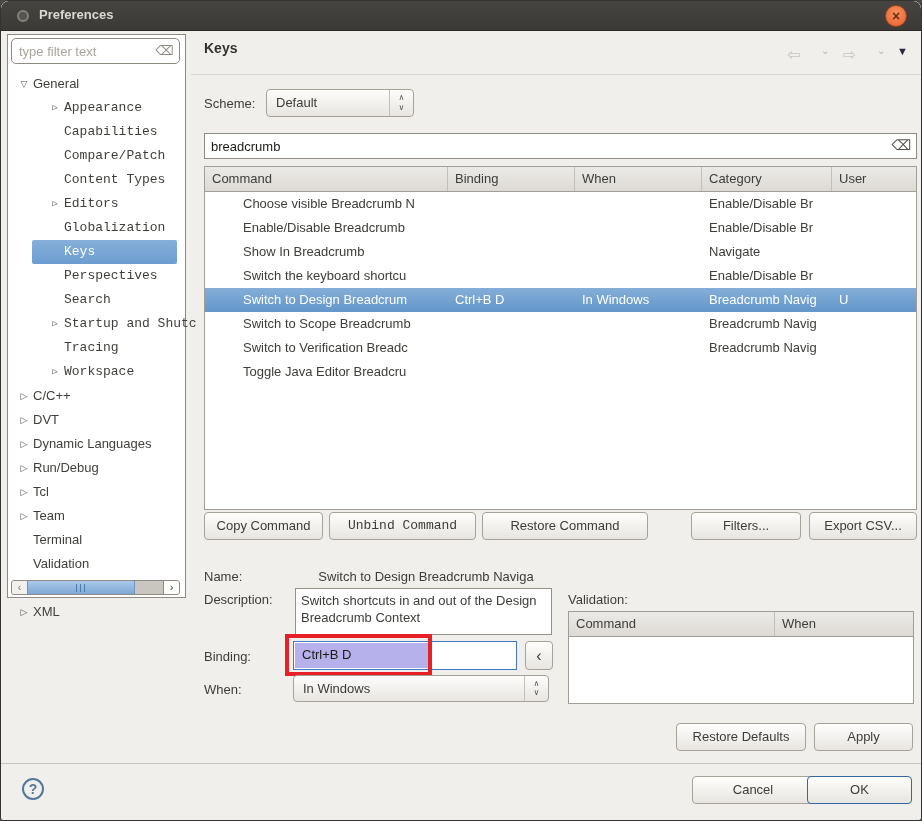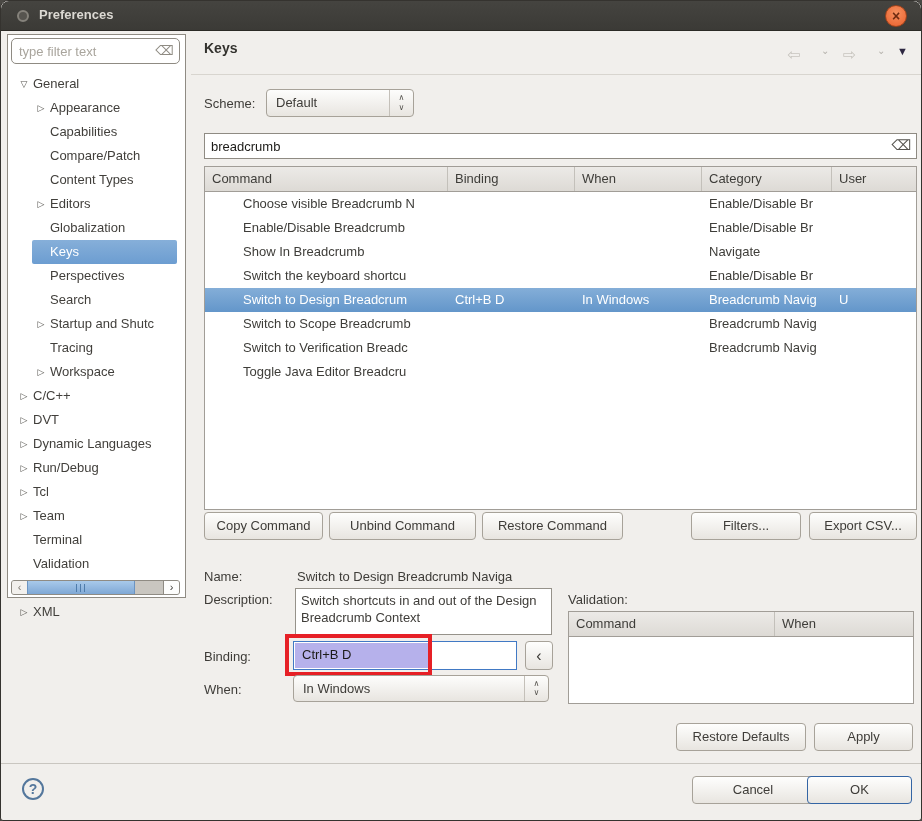--- a/index.html
+++ b/index.html
@@ -26,21 +26,21 @@
   .filter-box input { position:absolute; left:7px; top:3px; width:135px; height:18px; border:none; outline:none;
                       font-size:13px; color:#3e3c38; background:transparent; font-family:inherit; }
   .filter-box input::placeholder { color:#a9a59d; }
   .filter-clear { position:absolute; right:5px; top:4px; font-size:13px; color:#8f8b83; cursor:pointer; }
   .tree { position:absolute; left:0; top:37px; width:177px; }
   .trow { position:relative; height:24px; line-height:24px; white-space:nowrap; font-size:13px;
           color:#413f3b; cursor:pointer; }
   .trow .arrow { display:inline-block; width:18px; text-align:center; font-size:9px; color:#55534e;
                  vertical-align:top; }
   .lvl0 { padding-left:7px; }
-  .lvl1 { padding-left:24px; }
+  .lvl1 { padding-left:38px;font-family:Liberation Mono, monospace; }
   .selbg { position:absolute; left:24px; top:0; width:145px; height:24px; border-radius:2px;
            background:linear-gradient(#86afd9,#6c9dd1); }
   .trow.sel .tlabel { position:relative; color:#fff; }
   .trow.sel .arrow { position:relative; }
   .hscroll { position:absolute; left:3px; bottom:2px; width:169px; height:15px; border:1px solid #8f8b83;
              border-radius:3px; display:flex; overflow:hidden; background:#c9c6c0; }
   .sb-left { width:15px; background:#f2f0ed; color:#7f7b74; font-size:11px; line-height:13px; text-align:center; }
   .sb-thumb { width:108px; background:linear-gradient(#a8c9ea,#7fa8d5); border-left:1px solid #6b94c2;
               border-right:1px solid #6b94c2; position:relative; }
   .grip { position:absolute; left:50%; top:3px; width:9px; height:8px; margin-left:-5px;
@@ -89,27 +89,27 @@
   .trowt { display:flex; height:24px; line-height:24px; font-size:13px; color:#3e3d39; }
   .trowt .td { overflow:hidden; white-space:nowrap; padding-left:7px; }
   .trowt .td.c-cmd { padding-left:38px; }
   .trowt.rowsel { background:linear-gradient(#84aed8,#6396ca); color:#fff; }
 
   
   .btn { position:absolute; height:28px; border:1px solid #a7a299; border-radius:4px;
          background:linear-gradient(#fefefd,#e8e5e0); font-size:13px; color:#3e3c38; text-align:center;
          line-height:26px; cursor:pointer; white-space:nowrap; }
   .b-copy { left:203px; top:511px; width:119px; }
-  .b-unbind { left:328px; top:511px; width:147px; }
-  .b-restore { left:481px; top:511px; width:141px; }
+  .b-unbind { left:328px; top:511px; width:147px;font-family:Liberation Mono, monospace; }
+  .b-restore { left:481px; top:511px; width:166px; }
   .b-filters { left:690px; top:511px; width:110px; }
   .b-export { left:808px; top:511px; width:108px; }
 
   
-  .lab { position:absolute; font-size:13px; color:#3e3c38; white-space:nowrap; }
+  .lab { position:absolute; font-size:13px; color:#3e3c38; white-space:nowrap;text-align:center; }
   .name-label { left:203px; top:568px; }
   .name-value { left:296px; top:568px; width:258px; overflow:hidden; }
   .desc-label { left:203px; top:591px; }
   .desc-box { position:absolute; left:294px; top:587px; width:257px; height:47px; border:1px solid #96928a;
               background:#fff; font-size:13px; color:#3e3c38; line-height:17px; padding:3px 5px; overflow:hidden; }
   .conf-label { left:567px; top:591px; }
   .conf-table { position:absolute; left:567px; top:610px; width:346px; height:93px; border:1px solid #a19d97;
                 background:#fff; overflow:hidden; }
   .conf-table .th.cc1 { width:206px; } .conf-table .th.cc2 { width:138px; border-right:none; }
   .bind-label { left:203px; top:648px; }

